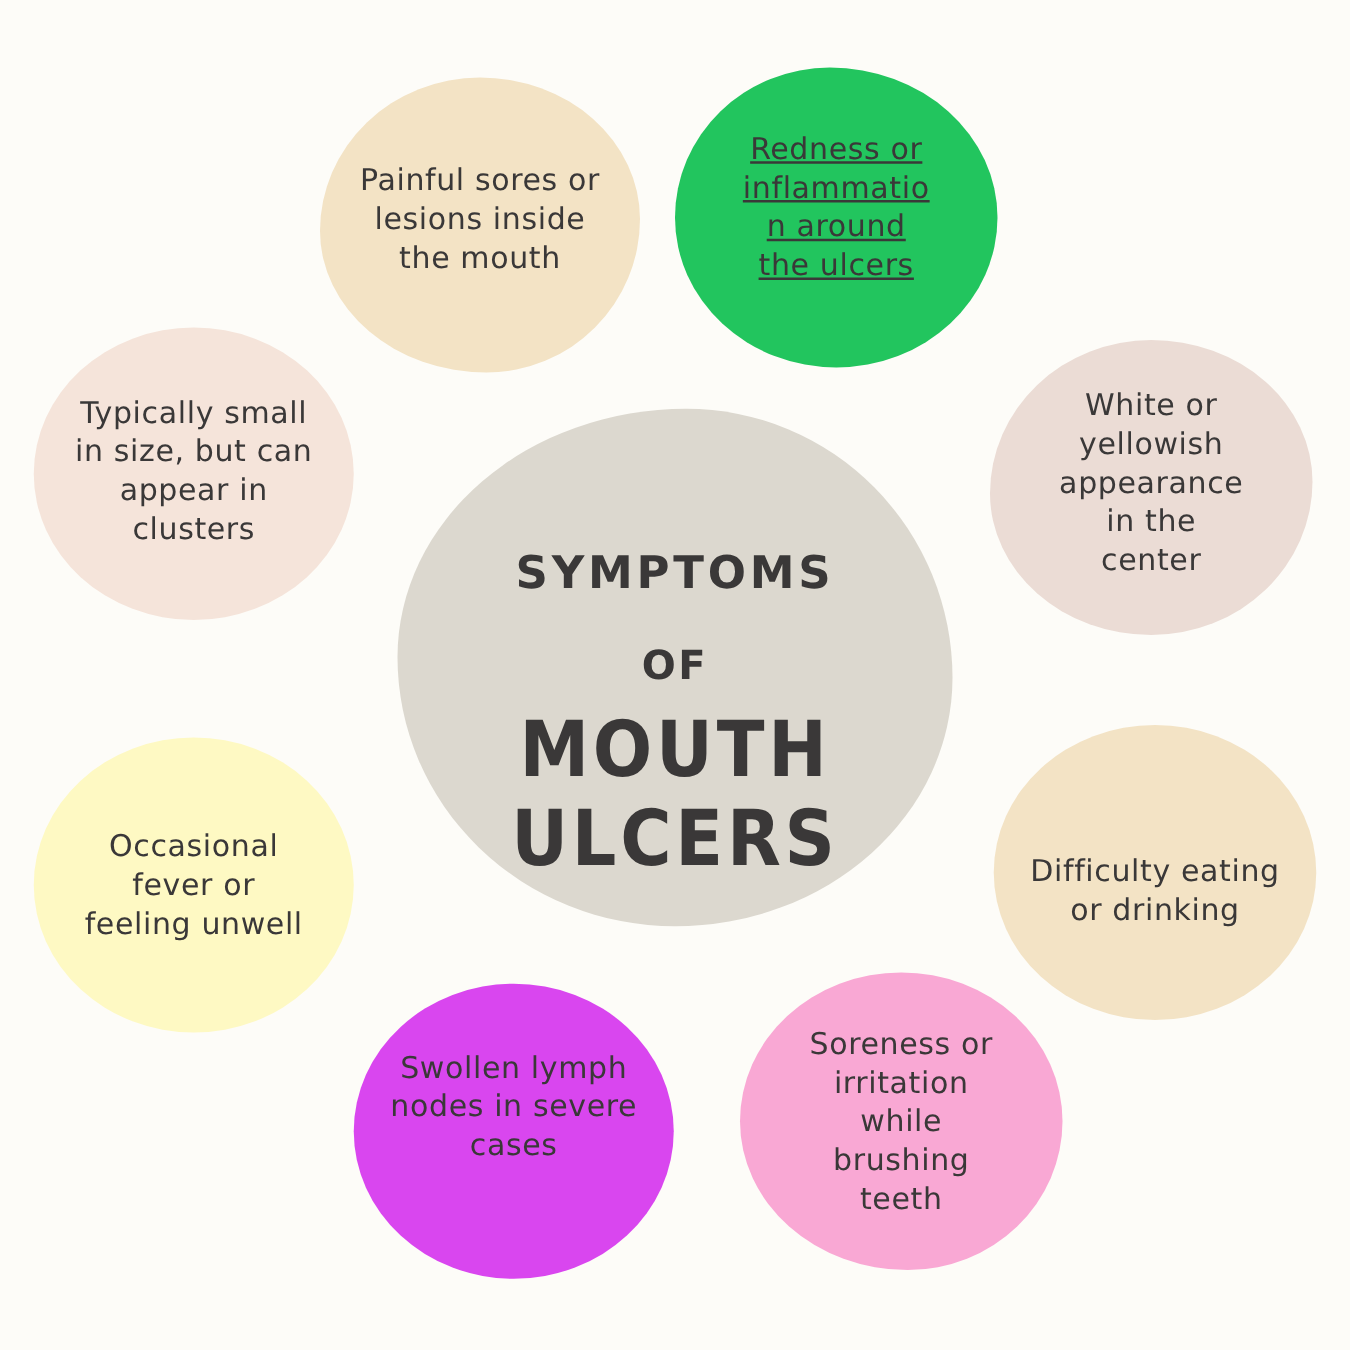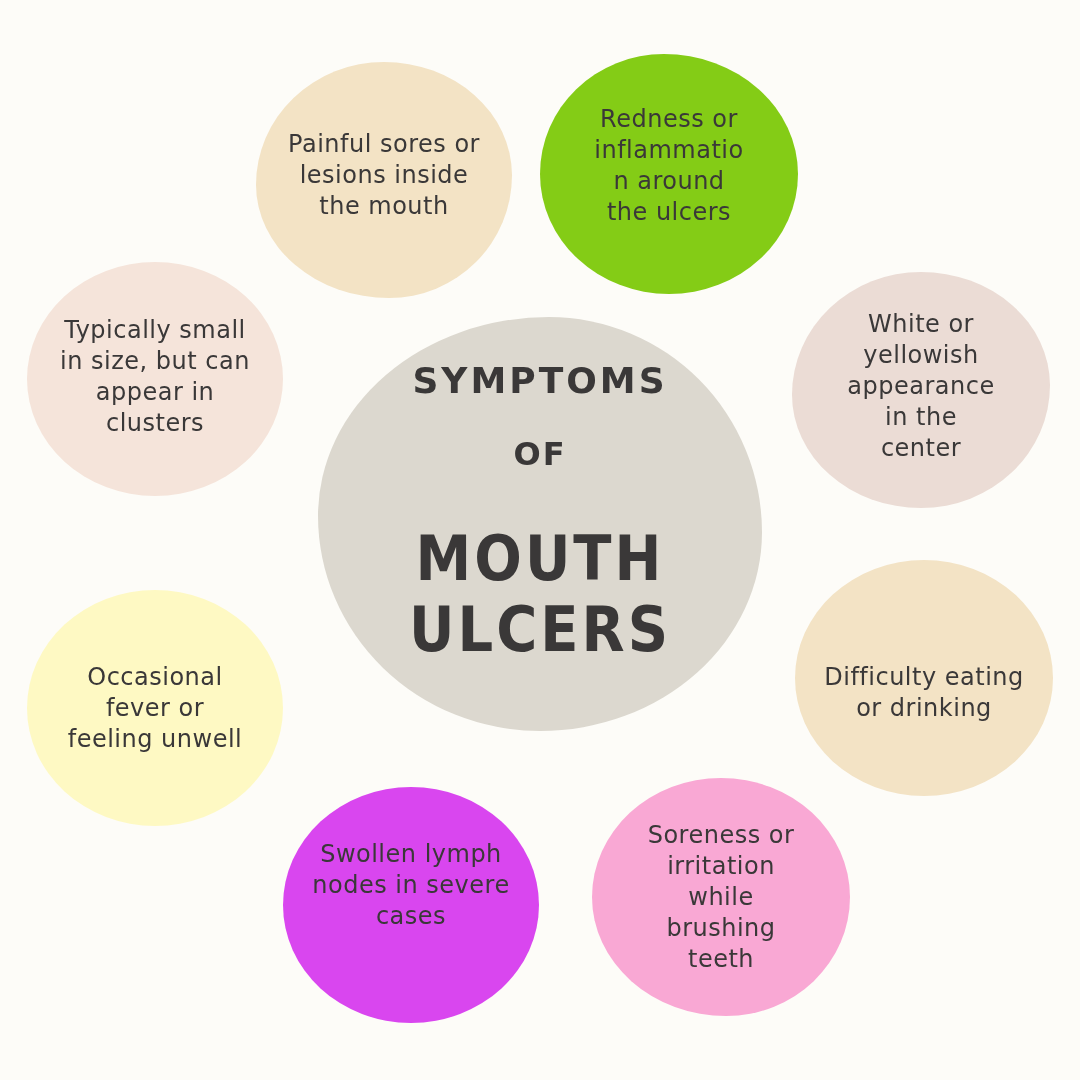--- a/index.html
+++ b/index.html
@@ -29,61 +29,61 @@
     .center-title-top {
       font-size: 36px;
       letter-spacing: 3px;
       font-weight: bold;
       margin-bottom: 34px;
     }
     .center-title-of {
       font-size: 32px;
       letter-spacing: 2px;
       font-weight: bold;
-      margin-bottom: 56px;
+      margin-bottom: 20px;
     }
     .center-title-main {
       font-size: 56px;
       letter-spacing: 3px;
       font-weight: bold;
       font-family: "DejaVu Sans", sans-serif;
       transform: scaleY(1.1);
     }
   </style>
 </head>
 <body>
 
-<div class="blob" style="left:318px; top:317px; width:444px; height:414px; background:#dcd8cf; border-radius:52% 48% 50% 50% / 48% 52% 48% 52%; padding-top:10px; padding-bottom:40px;">
+<div class="blob" style="left:318px; top:327px; width:444px; height:414px; background:#dcd8cf; border-radius:52% 48% 50% 50% / 48% 52% 48% 52%; padding-top:10px; padding-bottom:40px;justify-content:flex-end;">
   <div class="center-title-top">SYMPTOMS</div>
   <div class="center-title-of">OF</div>
   <div class="center-title-main">MOUTH ULCERS</div>
 </div>
 
 <div class="blob" style="left:256px; top:62px; width:256px; height:236px; background:#f3e3c5; border-radius:50% 50% 48% 52% / 52% 48% 52% 48%; padding-bottom:10px;text-align:center;">
   <div class="bubble-text">Painful sores or
 lesions inside
 the mouth</div>
 </div>
 
-<div class="blob" style="left:540px; top:54px; width:258px; height:240px; background:#84cc16; border-radius:48% 52% 50% 50% / 50% 50% 50% 50%; padding-bottom:16px;">
+<div class="blob" style="left:540px; top:54px; width:258px; height:240px; background:#22c55e; border-radius:48% 52% 50% 50% / 50% 50% 50% 50%; padding-bottom:16px;text-decoration:underline;">
   <div class="bubble-text">Redness or
 inflammatio
 n around
 the ulcers</div>
 </div>
 
 <div class="blob" style="left:792px; top:272px; width:258px; height:236px; background:#ebdcd5; border-radius:50% 50% 50% 50% / 52% 48% 52% 48%; padding-bottom:8px;">
   <div class="bubble-text">White or
 yellowish
 appearance
 in the
 center</div>
 </div>
 
-<div class="blob" style="left:795px; top:560px; width:258px; height:236px; background:#f3e3c5; border-radius:50% 50% 50% 50% / 50% 50% 50% 50%; padding-top:30px;">
+<div class="blob" style="left:795px; top:580px; width:258px; height:236px; background:#f3e3c5; border-radius:50% 50% 50% 50% / 50% 50% 50% 50%; padding-top:30px;">
   <div class="bubble-text">Difficulty eating
 or drinking</div>
 </div>
 
 <div class="blob" style="left:592px; top:778px; width:258px; height:238px; background:#f9a8d4; border-radius:50% 50% 48% 52% / 50% 50% 50% 50%; padding-top:0px;">
   <div class="bubble-text">Soreness or
 irritation
 while
 brushing
 teeth</div>

